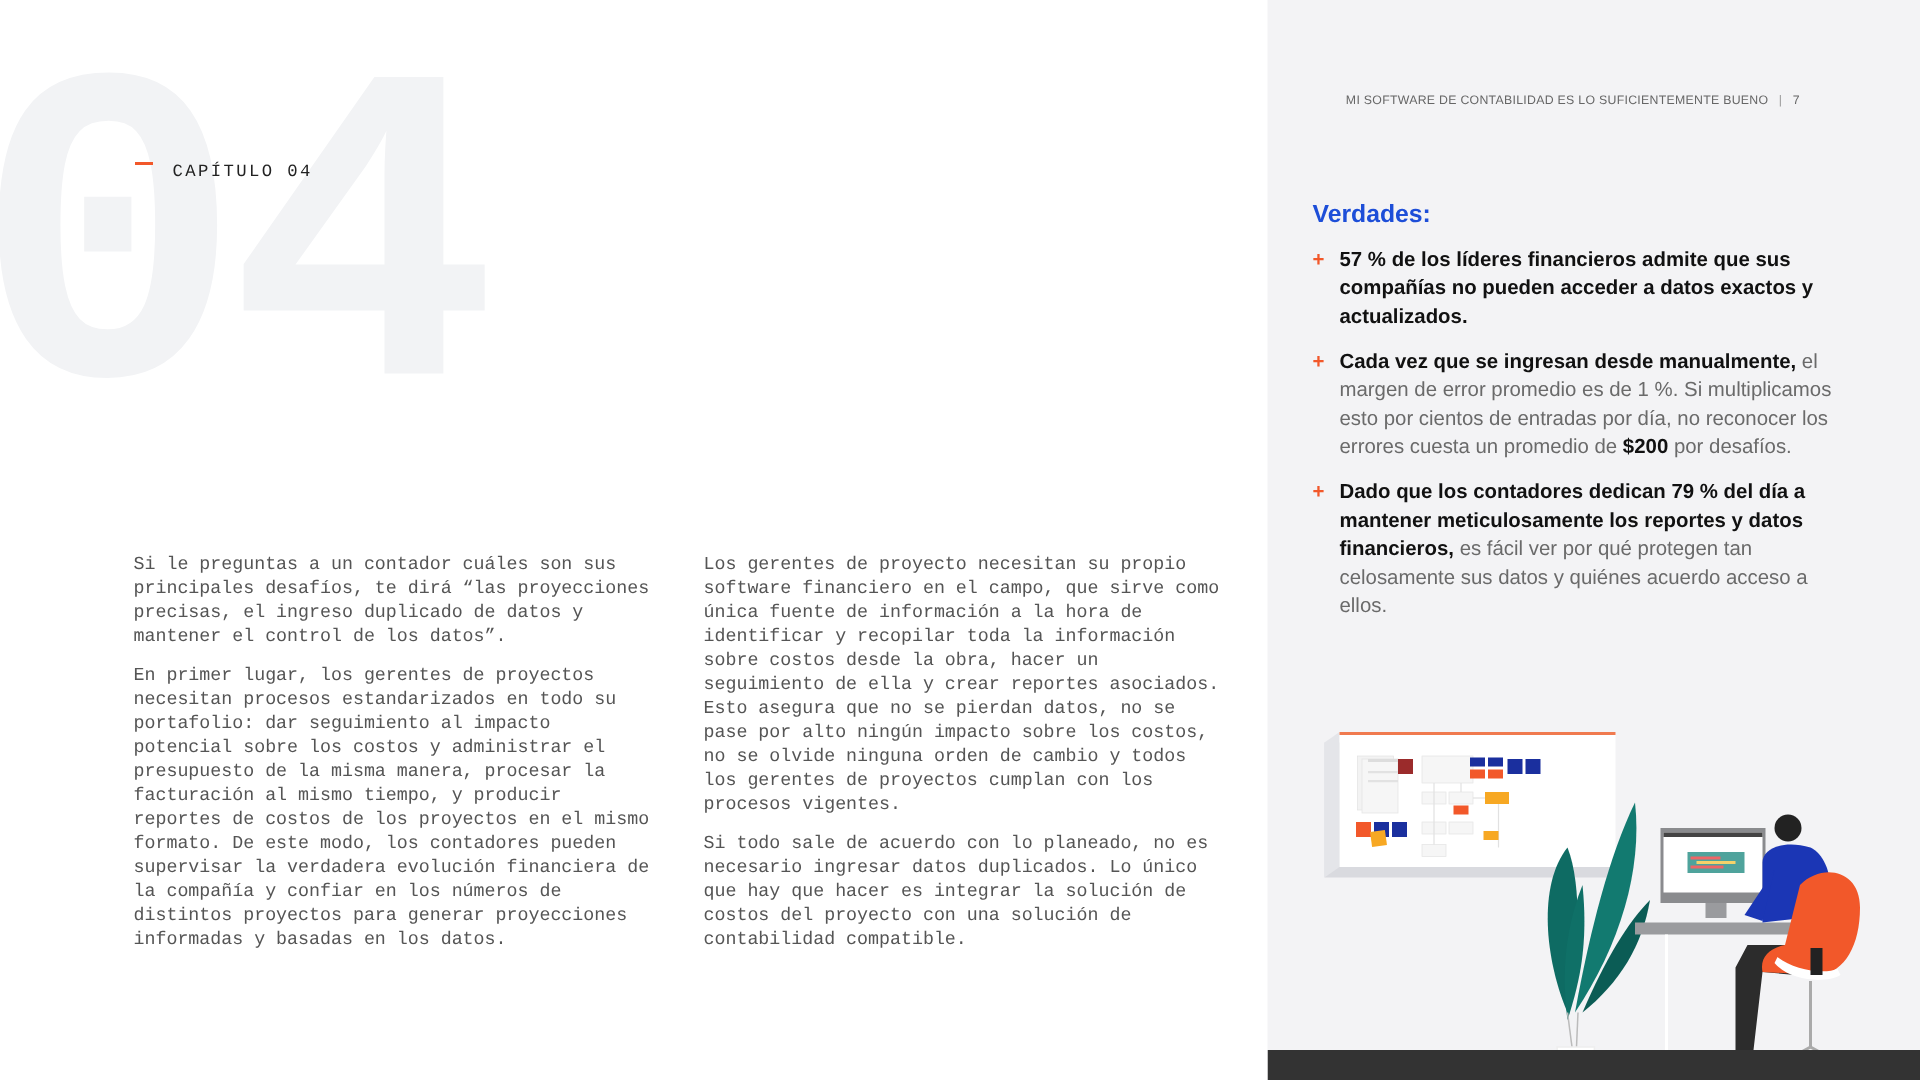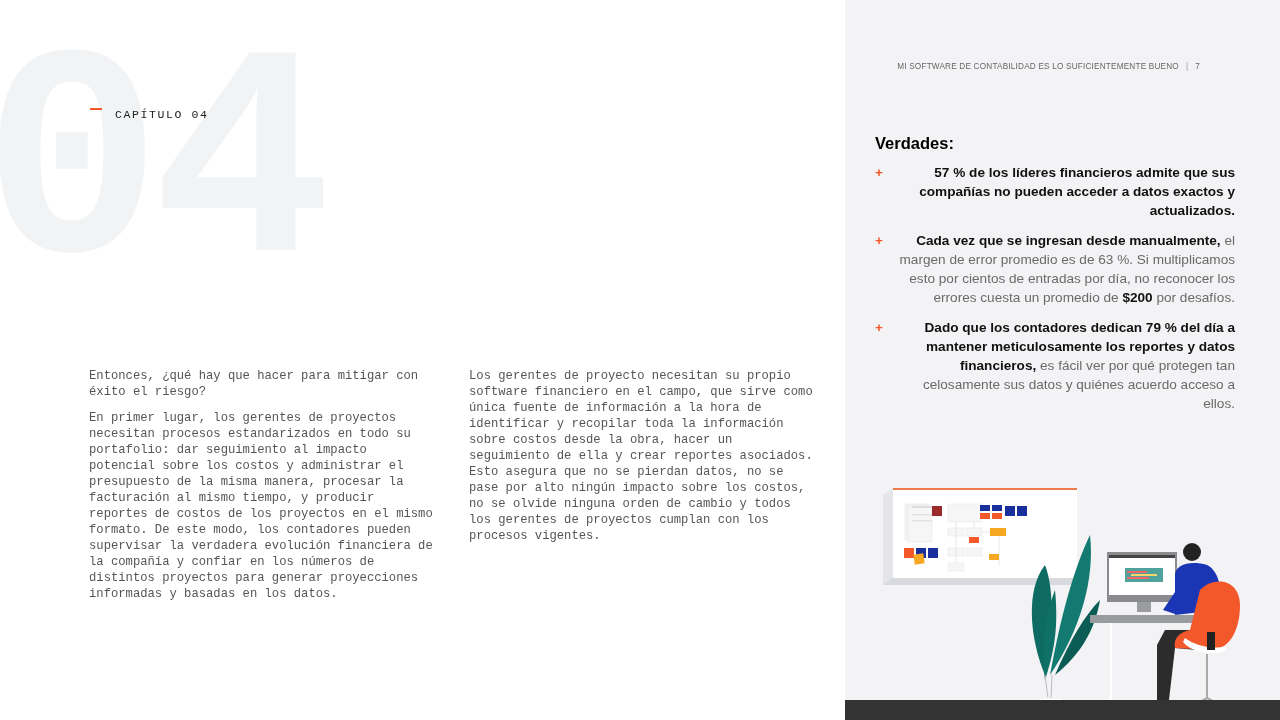--- a/index.html
+++ b/index.html
@@ -11,24 +11,24 @@
   .chapter { position: absolute; left: 90px; top: 108px; display: flex; align-items: flex-start; font-size: 11.5px; letter-spacing: 1.6px; color: #222; }
   .chapter .dash { display: inline-block; width: 12px; height: 1.5px; background: #f2582a; margin-right: 13px; }
   .title { position: absolute; left: 89px; top: 132px; width: 640px; font-size: 33px; font-weight: 700; line-height: 38px; color: #0b0b0b; letter-spacing: -0.6px; }
   .subtitle { position: absolute; left: 89px; top: 268px; width: 640px; font-size: 19.5px; font-weight: 700; line-height: 24px; color: #111; letter-spacing: -0.2px; }
 
   .col { position: absolute; top: 368px; width: 345px; font-size: 12.2px; line-height: 16px; color: #555; }
   .col p { margin-bottom: 10px; }
   .col1 { left: 89px; }
   .col2 { left: 469px; width: 350px; }
 
-  .right { position: absolute; left: 845px; top: 0; width: 435px; height: 720px; background: #f3f3f5; overflow: hidden; text-align: right; }
+  .right { position: absolute; left: 845px; top: 0; width: 435px; height: 720px; background: #f3f3f5; overflow: hidden; }
   .header { position: absolute; right: 80px; top: 62px; font-size: 8.2px; color: #666; letter-spacing: 0.2px; white-space: nowrap; }
   .header .sep { margin: 0 7px; color: #999; }
-  .truths-title { position: absolute; left: 30px; top: 134px; font-size: 16.5px; font-weight: 700; color: #000000; }
+  .truths-title { position: absolute; left: 30px; top: 134px; font-size: 16.5px; font-weight: 700; color: #1d4ed8; }
   .truths { position: absolute; left: 30px; top: 163px; width: 360px; list-style: none; }
   .truths li { position: relative; padding-left: 18px; font-size: 13.6px; line-height: 19px; color: #6a6a6a; margin-bottom: 11px; }
   .truths li .plus { position: absolute; left: 0; top: 0; color: #f2582a; font-weight: 700; }
   .truths li b { color: #111; }
 
   .floor { position: absolute; left: 0; top: 700px; width: 435px; height: 20px; background: #333333; }
   .illustration { position: absolute; left: 0; top: 470px; width: 435px; height: 250px; }
 </style>
 </head>
 <body>
@@ -37,44 +37,45 @@
   <div class="bignum">04</div>
 
   <div class="chapter">
     <span class="dash"></span>
     <span>CAPÍTULO 04</span>
   </div>
 
 
 
   <div class="col col1">
-    <p>Entonces, ¿qué hay que hacer para mitigar con éxito el riesgo?</p>
+    <p>Si le preguntas a un contador cuáles son sus principales desafíos, te dirá “las proyecciones precisas, el ingreso duplicado de datos y mantener el control de los datos”.</p>
     <p>En primer lugar, los gerentes de proyectos necesitan procesos estandarizados en todo su portafolio: dar seguimiento al impacto potencial sobre los costos y administrar el presupuesto de la misma manera, procesar la facturación al mismo tiempo, y producir reportes de costos de los proyectos en el mismo formato. De este modo, los contadores pueden supervisar la verdadera evolución financiera de la compañía y confiar en los números de distintos proyectos para generar proyecciones informadas y basadas en los datos.</p>
   </div>
 
   <div class="col col2">
     <p>Los gerentes de proyecto necesitan su propio software financiero en el campo, que sirve como única fuente de información a la hora de identificar y recopilar toda la información sobre costos desde la obra, hacer un seguimiento de ella y crear reportes asociados. Esto asegura que no se pierdan datos, no se pase por alto ningún impacto sobre los costos, no se olvide ninguna orden de cambio y todos los gerentes de proyectos cumplan con los procesos vigentes.</p>
+    <p>Si todo sale de acuerdo con lo planeado, no es necesario ingresar datos duplicados. Lo único que hay que hacer es integrar la solución de costos del proyecto con una solución de contabilidad compatible.</p>
   </div>
 </div>
 
 <div class="right">
   <div class="header">
     <span>MI SOFTWARE DE CONTABILIDAD ES LO SUFICIENTEMENTE BUENO</span><span class="sep">|</span><span>7</span>
   </div>
 
   <div class="truths-title">Verdades:</div>
 
   <ul class="truths">
     <li>
       <span class="plus">+</span>
       <b>57 % de los líderes financieros admite que sus compañías no pueden acceder a datos exactos y actualizados.</b>
     </li>
     <li>
       <span class="plus">+</span>
-      <b>Cada vez que se ingresan desde manualmente,</b><span> el margen de error promedio es de 63 %. Si multiplicamos esto por cientos de entradas por día, no reconocer los errores cuesta un promedio de </span><b>$200</b><span> por desafíos.</span>
+      <b>Cada vez que se ingresan desde manualmente,</b><span> el margen de error promedio es de 1 %. Si multiplicamos esto por cientos de entradas por día, no reconocer los errores cuesta un promedio de </span><b>$200</b><span> por desafíos.</span>
     </li>
     <li>
       <span class="plus">+</span>
       <b>Dado que los contadores dedican 79 % del día a mantener meticulosamente los reportes y datos financieros,</b><span> es fácil ver por qué protegen tan celosamente sus datos y quiénes acuerdo acceso a ellos.</span>
     </li>
   </ul>
 
   <svg class="illustration" viewBox="0 0 435 250" width="435" height="250">
 
     <polygon points="38,25 230,25 230,115 38,115" fill="#d9dadf"></polygon>

